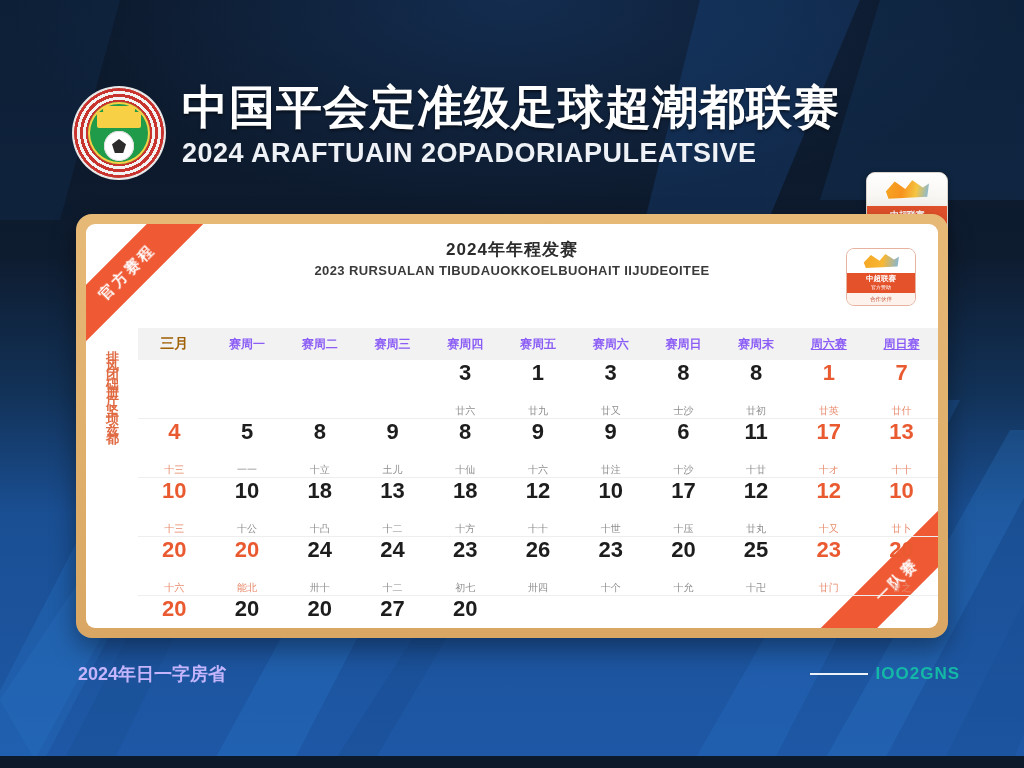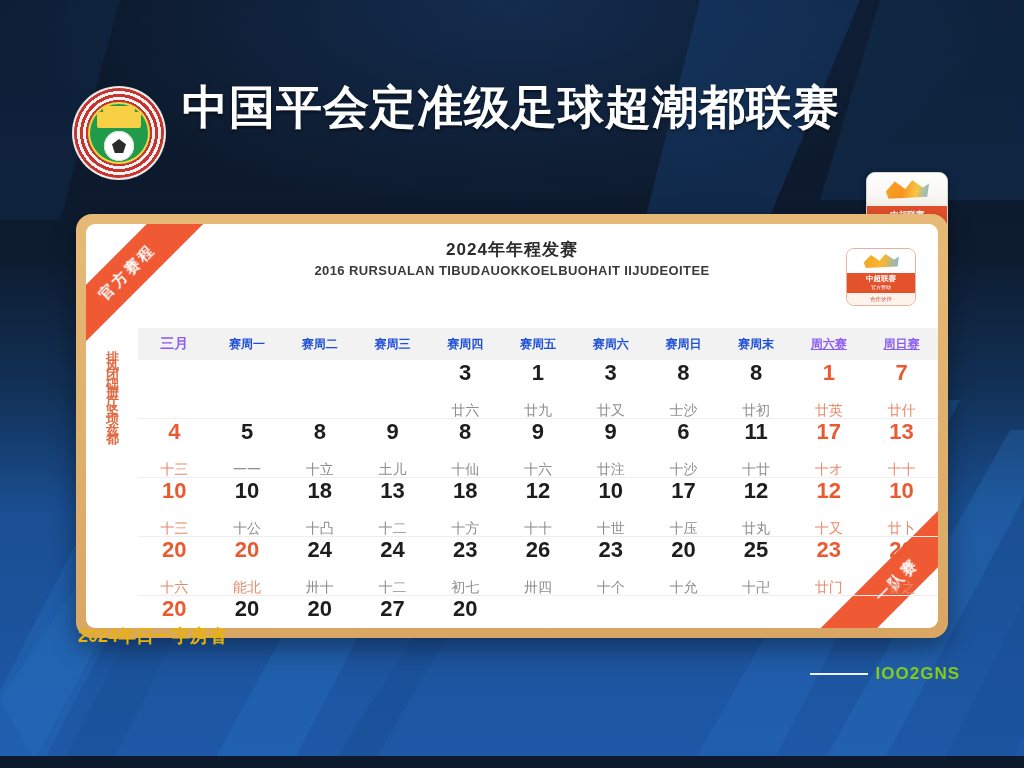--- a/index.html
+++ b/index.html
@@ -153,48 +153,48 @@
     width:52px;flex:0 0 52px;display:flex;align-items:flex-start;justify-content:center;
     padding-top:12px;
   }
   .vlabel-text{
     writing-mode:vertical-rl;text-orientation:upright;
     font-size:13px;font-weight:bold;color:#e06a42;letter-spacing:9px;
     filter:blur(.35px);
   }
   table.cal{border-collapse:collapse;width:100%;table-layout:fixed;}
   table.cal th{
-    background:#f2f2f2;font-size:12px;font-weight:bold;color:#1d4ed8;
+    background:#f2f2f2;font-size:12px;font-weight:bold;color:#8b5cf6;
     padding:7px 0;border:0;filter:blur(.4px);
   }
   table.cal th.wk{color:#8b5cf6;text-decoration:underline;}
-  table.cal th.mon{color:#8b5cf6;font-size:14px;}
+  table.cal th.mon{color:#a16207;font-size:14px;}
   table.cal td{
     height:54px;vertical-align:middle;text-align:center;
     border-bottom:1px solid #eeeeee;
   }
   .num{font-size:22px;font-weight:bold;color:#1d1d1d;line-height:24px;filter:blur(.15px);}
-  .lun{font-size:14px;color:#8d8d8d;line-height:13px;margin-top:19px;filter:blur(.5px);}
+  .lun{font-size:10px;color:#8d8d8d;line-height:13px;margin-top:19px;filter:blur(.5px);}
   td.we .num{color:#ea5a30;}
   td.we .lun{color:#e88a6c;}
   td.hl .num{color:#ea5a30;}
   td.hl .lun{color:#e88a6c;}
 
   
   .footer-left{
-    position:absolute;left:78px;top:624px;
-    font-size:18px;font-weight:bold;color:#eab308;letter-spacing:0px;
+    position:absolute;left:78px;top:662px;
+    font-size:18px;font-weight:bold;color:#c4b5fd;letter-spacing:0px;
     filter:blur(.35px);
   }
   .footer-right{
     position:absolute;right:64px;top:664px;
     display:flex;align-items:center;gap:8px;
   }
   .fr-line{width:58px;height:2px;background:#ffffff;opacity:.92;}
-  .fr-text{font-size:17px;font-weight:bold;color:#84cc16;letter-spacing:1px;filter:blur(.45px);}
+  .fr-text{font-size:17px;font-weight:bold;color:#14b8a6;letter-spacing:1px;filter:blur(.45px);}
 </style>
 </head>
 <body>
 
 <div class="poster">
 
   <div class="bg-base"></div>
   <div class="bg-top-vignette"></div>
   <svg class="stripes" viewBox="0 0 1024 768" preserveAspectRatio="none">
     <g opacity="0.55">
@@ -218,20 +218,21 @@
 
     <div class="crest">
       <div class="crest-inner">
         <div class="crest-gate"></div>
         <div class="crest-ball"></div>
       </div>
     </div>
 
     <div class="titles">
       <div class="title-cn">中国平会定准级足球超潮都联赛</div>
+      <div class="title-en">2024 ARAFTUAIN 2OPADORIAPULEATSIVE</div>
     </div>
 
     <div class="sponsor-badge">
       <div class="sb-top">
         <div class="sb-flame"></div>
       </div>
       <div class="sb-mid">
         <div class="l1">中超联赛</div>
         <div class="l2">官方赞助</div>
       </div>
@@ -240,21 +241,21 @@
   </div>
 
   <div class="card-frame">
     <div class="card">
 
       <div class="ribbon ribbon-tl">官方赛程</div>
       <div class="ribbon ribbon-br">一队赛</div>
 
       <div class="card-head">
         <div class="kicker">2024年年程发赛</div>
-        <div class="sub-title">2016 RURSUALAN TIBUDAUOKKOELBUOHAIT IIJUDEOITEE</div>
+        <div class="sub-title">2023 RURSUALAN TIBUDAUOKKOELBUOHAIT IIJUDEOITEE</div>
       </div>
 
       <div class="card-badge">
         <div class="cb-top">
           <div class="cb-flame"></div>
         </div>
         <div class="cb-mid">
           <div class="l1">中超联赛</div>
           <div class="l2">官方赞助</div>
         </div>

